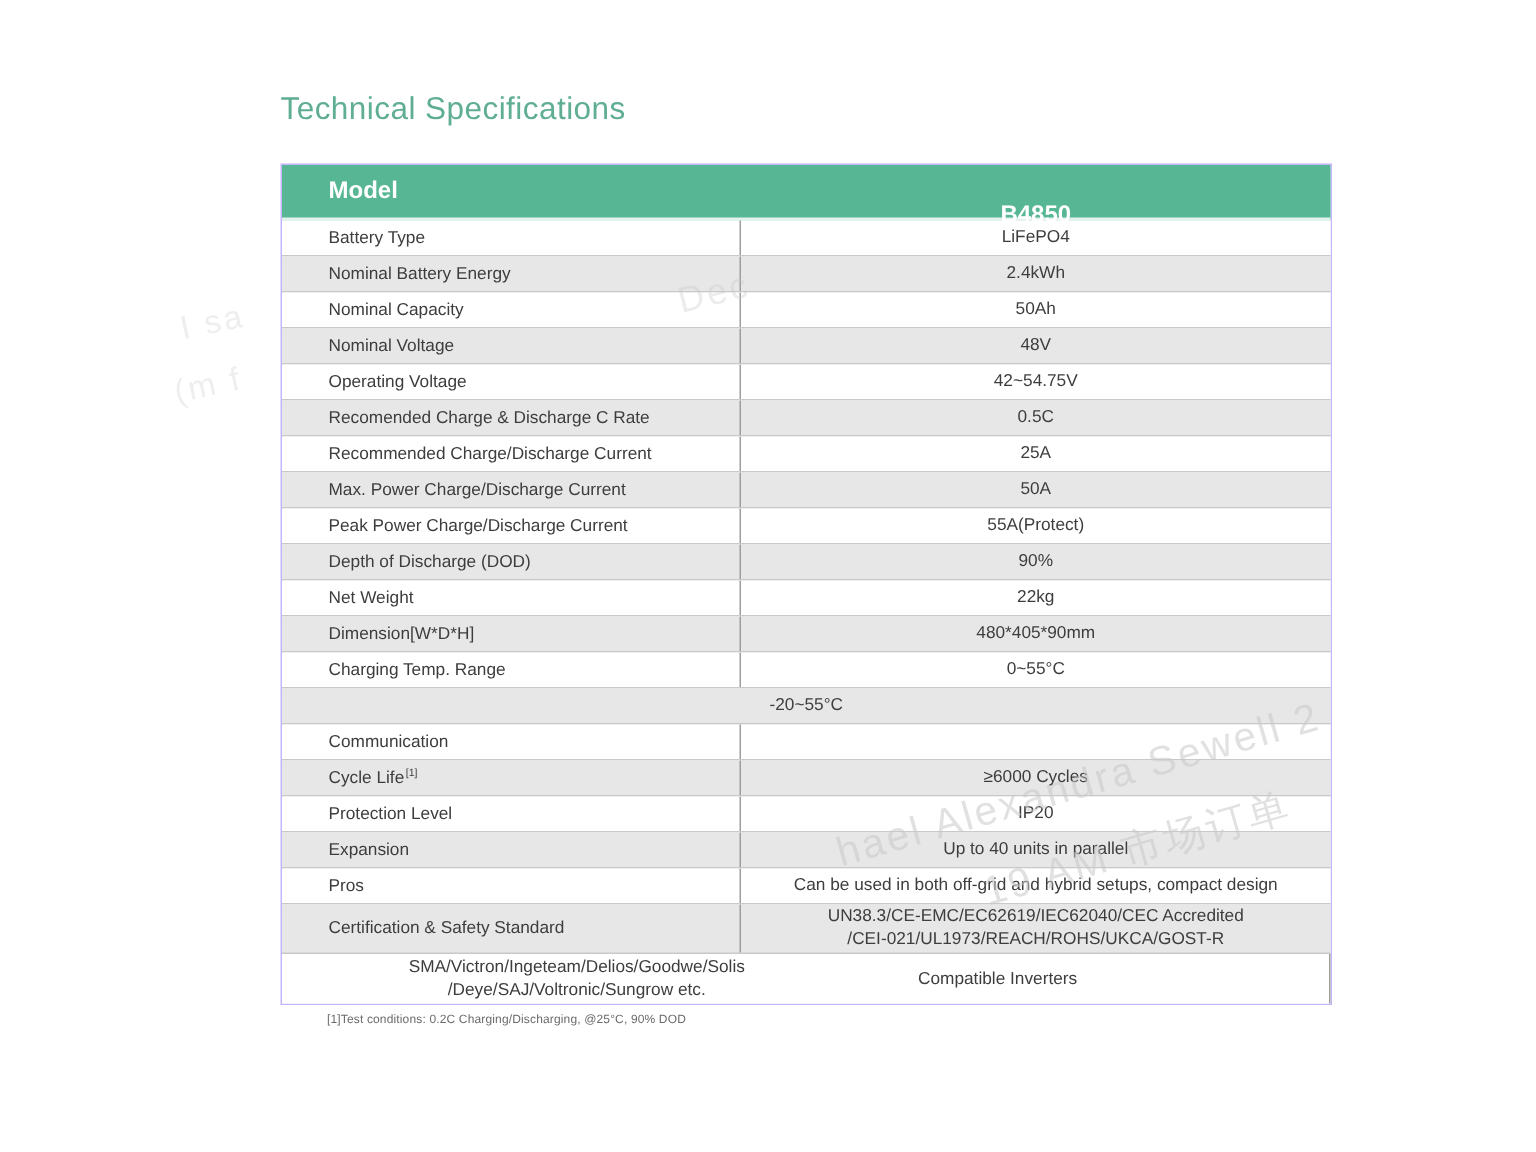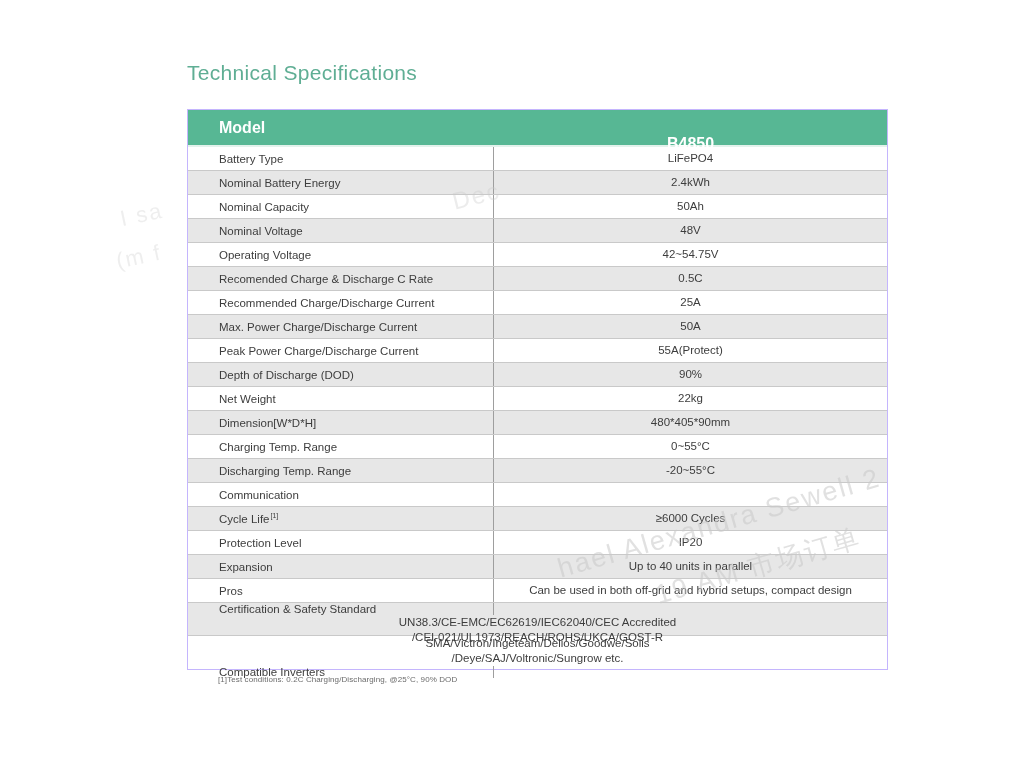--- a/index.html
+++ b/index.html
@@ -17,21 +17,21 @@
   }
   .thead{
     display:flex;height:35px;background:#57b794;color:#ffffff;
     font-weight:bold;font-size:16px;border-bottom:2px solid #e3f2ec;
   }
   .th-label{width:306px;box-sizing:border-box;padding-left:31px;display:flex;align-items:center;}
   .th-value{flex:1;display:flex;align-items:center;justify-content:center;margin-top:33px;}
   .tr{display:flex;height:24px;background:#ffffff;border-bottom:1px solid #c9c9c9;box-sizing:border-box;}
   .tr:last-child{border-bottom:none;}
   .tr:nth-child(even){background:#e7e7e7;}
-  .tr.tall{height:33px;flex-direction:column;}
+  .tr.tall{height:33px;}
   .td{font-size:11.5px;color:#3d3d3d;}
   .td.label{
     width:306px;box-sizing:border-box;padding-left:31px;
     border-right:1px solid #9e9e9e;display:flex;align-items:center;
   }
   .td.value{
     flex:1;display:flex;align-items:center;justify-content:center;
     text-align:center;white-space:pre-line;line-height:15px;
   }
   .sup{font-size:7px;position:relative;top:-3px;margin-left:1px;}
@@ -109,21 +109,20 @@
       </div>
       <div class="tr">
         <div class="td label">Dimension[W*D*H]</div>
         <div class="td value">480*405*90mm</div>
       </div>
       <div class="tr">
         <div class="td label">Charging Temp. Range</div>
         <div class="td value">0~55°C</div>
       </div>
       <div class="tr">
-        <div class="td label">Discharging Temp. Range</div>
         <div class="td value">-20~55°C</div>
       </div>
       <div class="tr">
         <div class="td label">Communication</div>
       </div>
       <div class="tr">
         <div class="td label">
             <span>Cycle Life</span>
             <sup class="sup">[1]</sup>
           </div>

